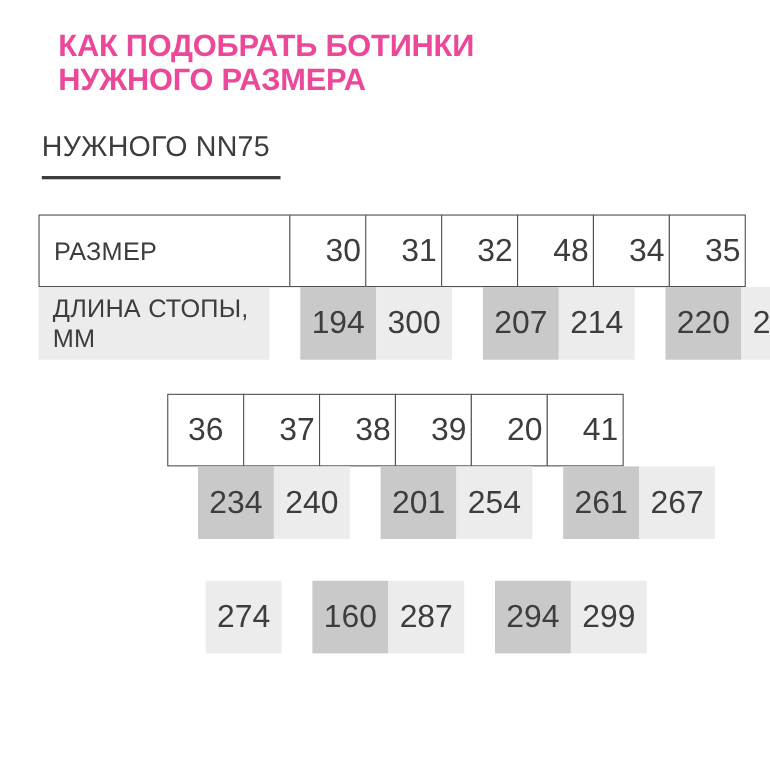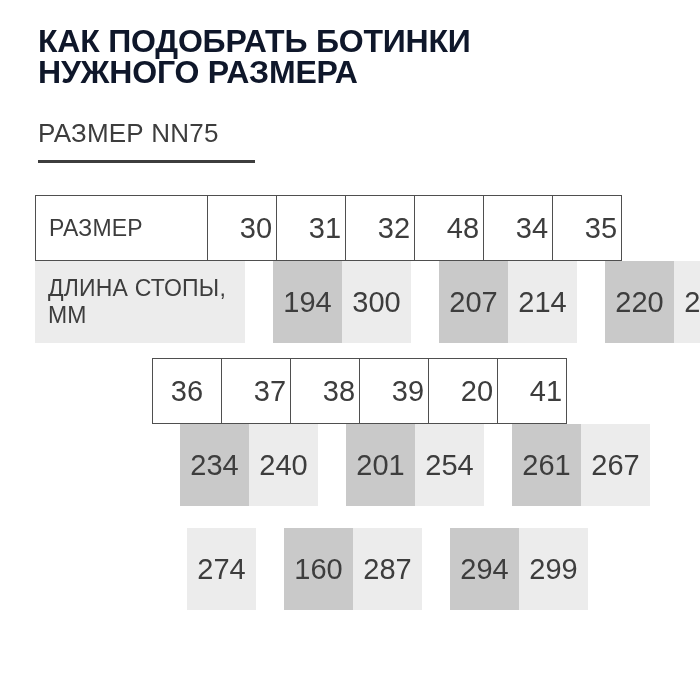--- a/index.html
+++ b/index.html
@@ -5,23 +5,23 @@
   * { margin:0; padding:0; box-sizing:border-box; }
   html,body { width:700px; height:700px; }
   body {
     background:#ffffff;
     font-family:"Liberation Sans","DejaVu Sans",sans-serif;
     color:#3d3d3d;
     position:relative;
     overflow:hidden;
   }
   .title {
-    position:absolute; left:38px; top:26px;
-    font-size:32px; font-weight:700; line-height:31px;
-    letter-spacing:-0.2px; color:#0f172a;
+    position:absolute; left:53px; top:26px;
+    font-size:28px; font-weight:700; line-height:31px;
+    letter-spacing:-0.2px; color:#ec4899;
   }
   .subtitle {
     position:absolute; left:38px; top:118px;
     font-size:26px; font-weight:500; letter-spacing:0.2px;
   }
   .rule {
     position:absolute; left:38px; top:160px;
     width:217px; height:3px; background:#3d3d3d;
   }
   .tbl { position:absolute; }
@@ -30,44 +30,44 @@
   .t3 { left:187px; top:528px; }
   .row { display:flex; }
   .hc {
     width:70px; height:66px;
     border:1px solid #4f4f4f; background:#ffffff;
     display:flex; align-items:center; justify-content:center;
     font-size:29px; font-weight:500;
   }
   .hc + .hc { margin-left:-1px;padding-left:28px; }
   .hc.lbl {
-    width:173px; justify-content:flex-start; padding-left:13px;
+    width:229px; justify-content:flex-start; padding-left:13px;
     font-size:23px; letter-spacing:0.2px;
   }
   .dc {
-    width:69px; height:82px;
+    width:69px; height:66px;
     display:flex; align-items:center; justify-content:center;
     font-size:29px; font-weight:500;
   }
   .dc.lbl {
     width:210px; justify-content:flex-start; padding-left:13px;
     font-size:23px; line-height:27px; letter-spacing:0.2px;
   }
   .shade-dark  { background:#c9c9c9;margin-left:28px; }
   .shade-light { background:#ececec; }
 </style>
 </head>
 <body>
 
 <div class="title">
   <span>КАК ПОДОБРАТЬ БОТИНКИ</span><br>
   <span>НУЖНОГО РАЗМЕРА</span>
 </div>
 
-<div class="subtitle">РАЗМЕР NN75</div>
+<div class="subtitle">НУЖНОГО NN75</div>
 <div class="rule"></div>
 
 <div class="tbl t1">
   <div class="row">
     <div class="hc lbl">РАЗМЕР</div>
     <div class="hc">30</div>
     <div class="hc">31</div>
     <div class="hc">32</div>
     <div class="hc">48</div>
     <div class="hc">34</div>

